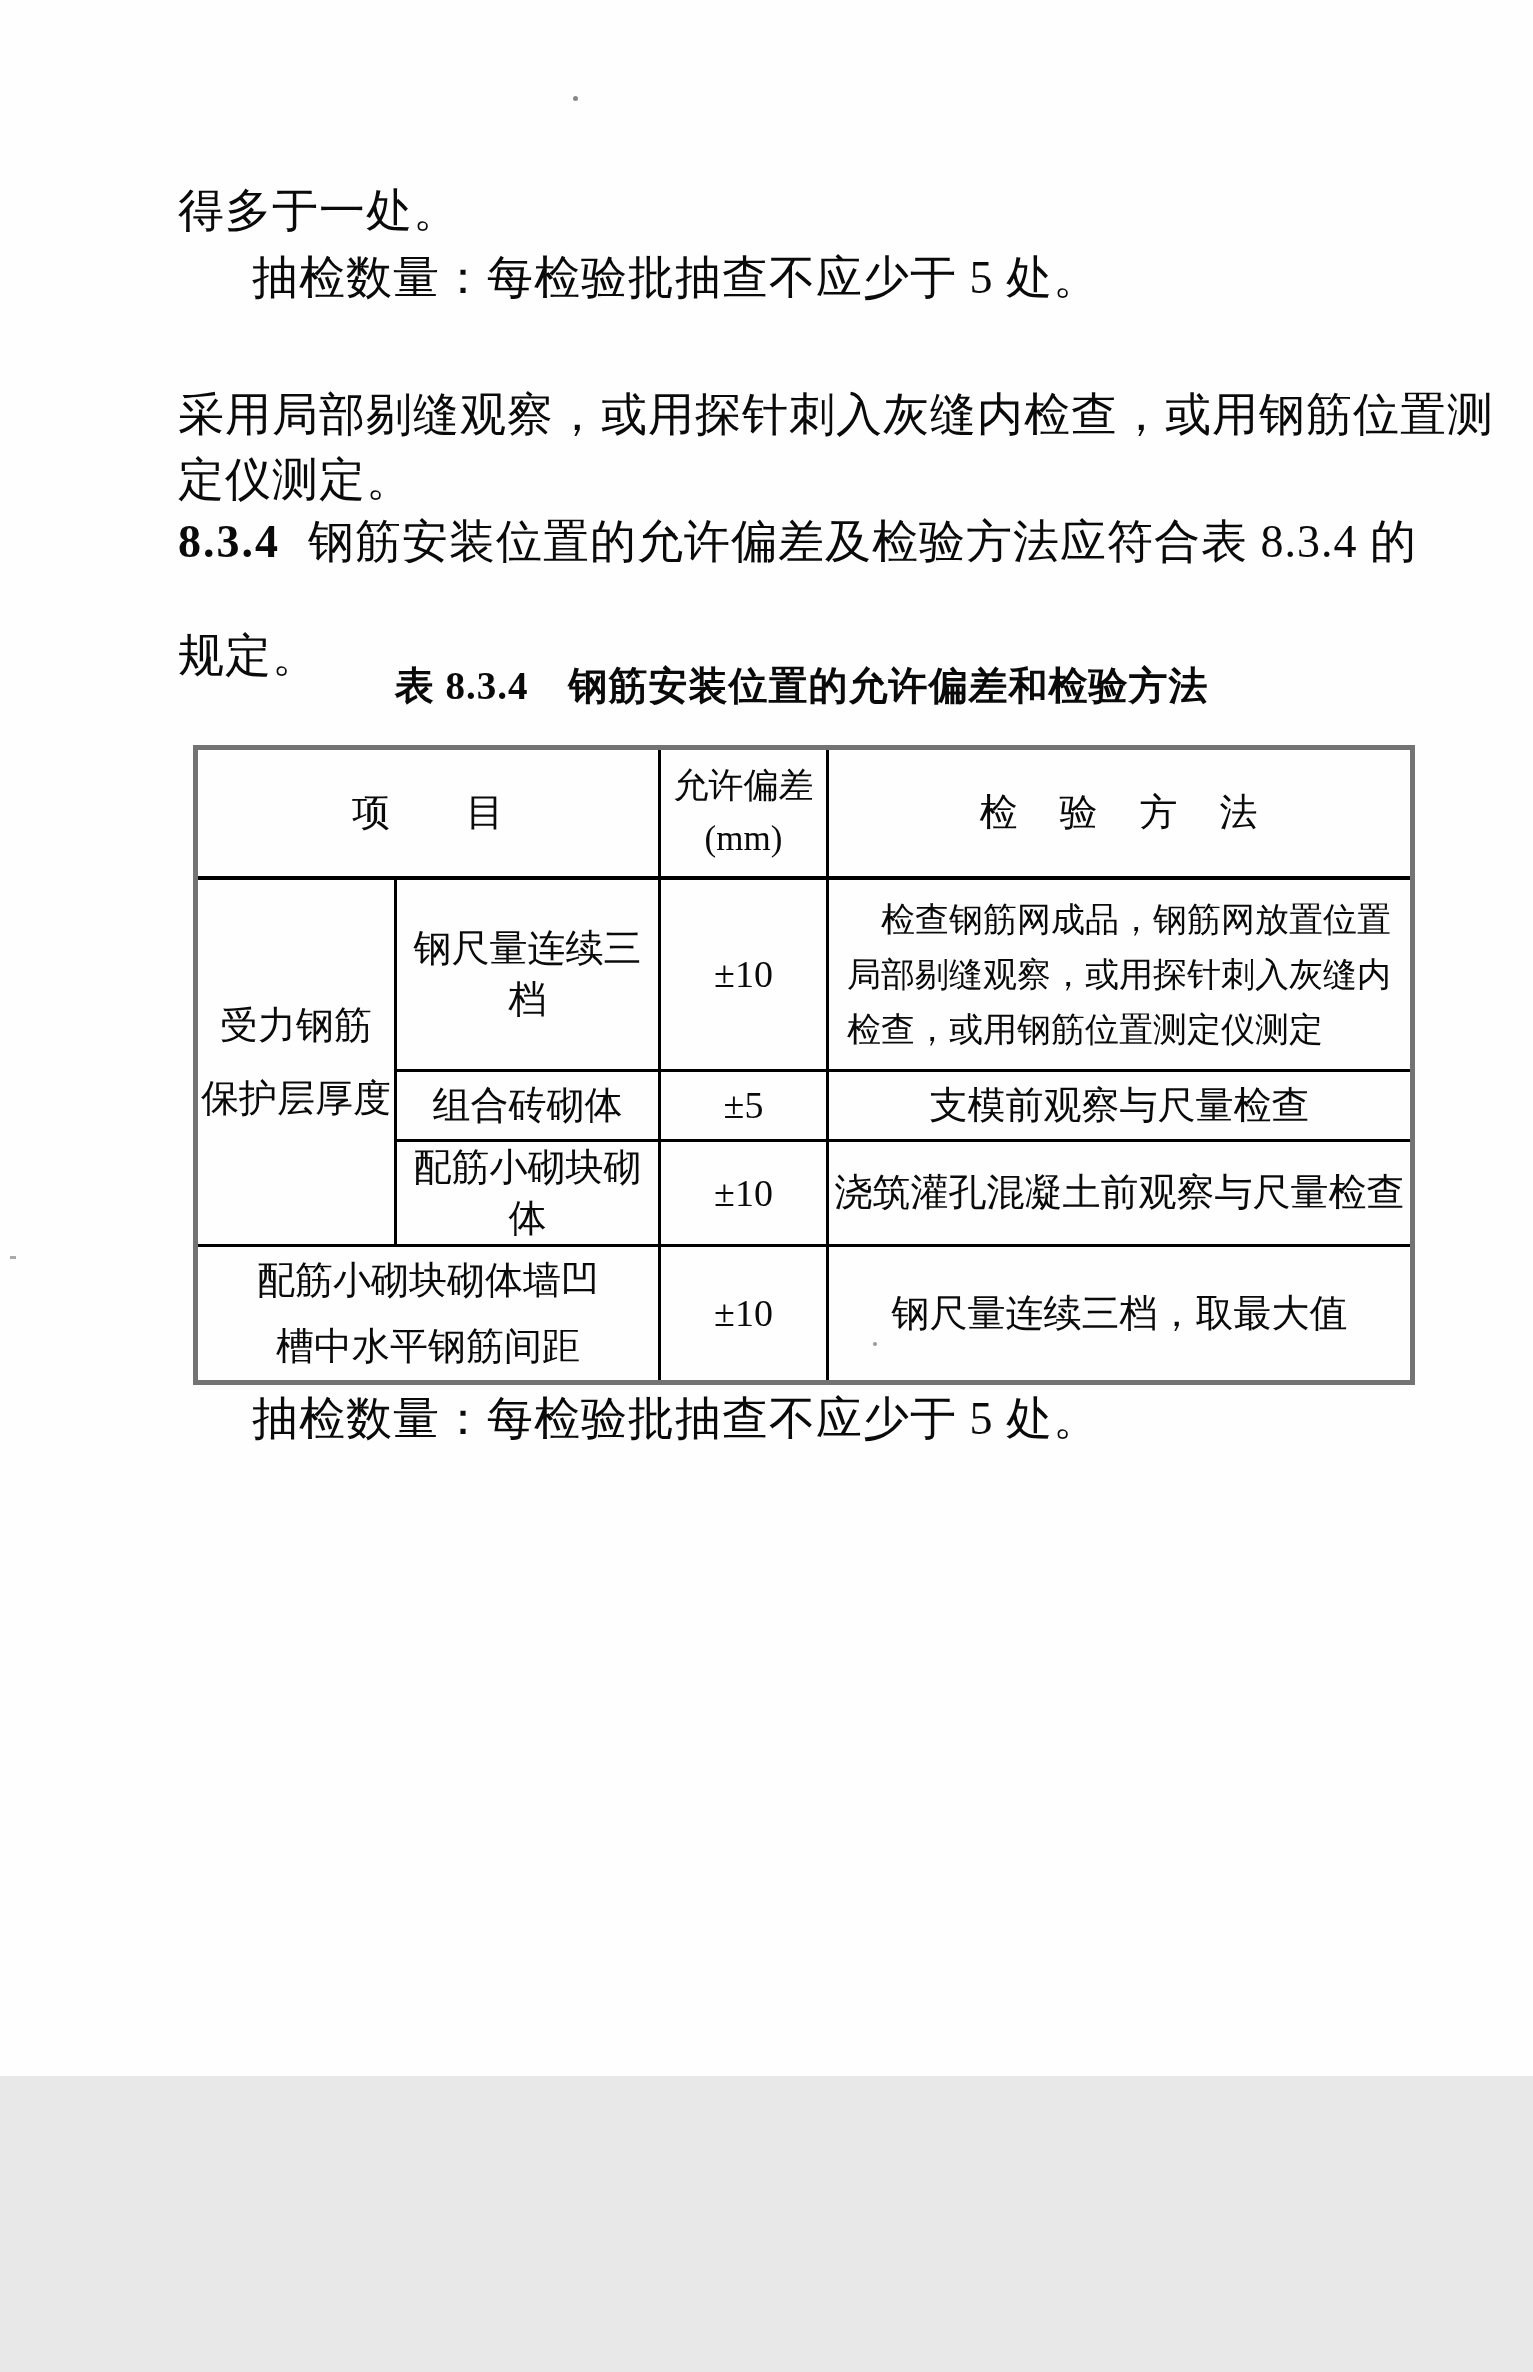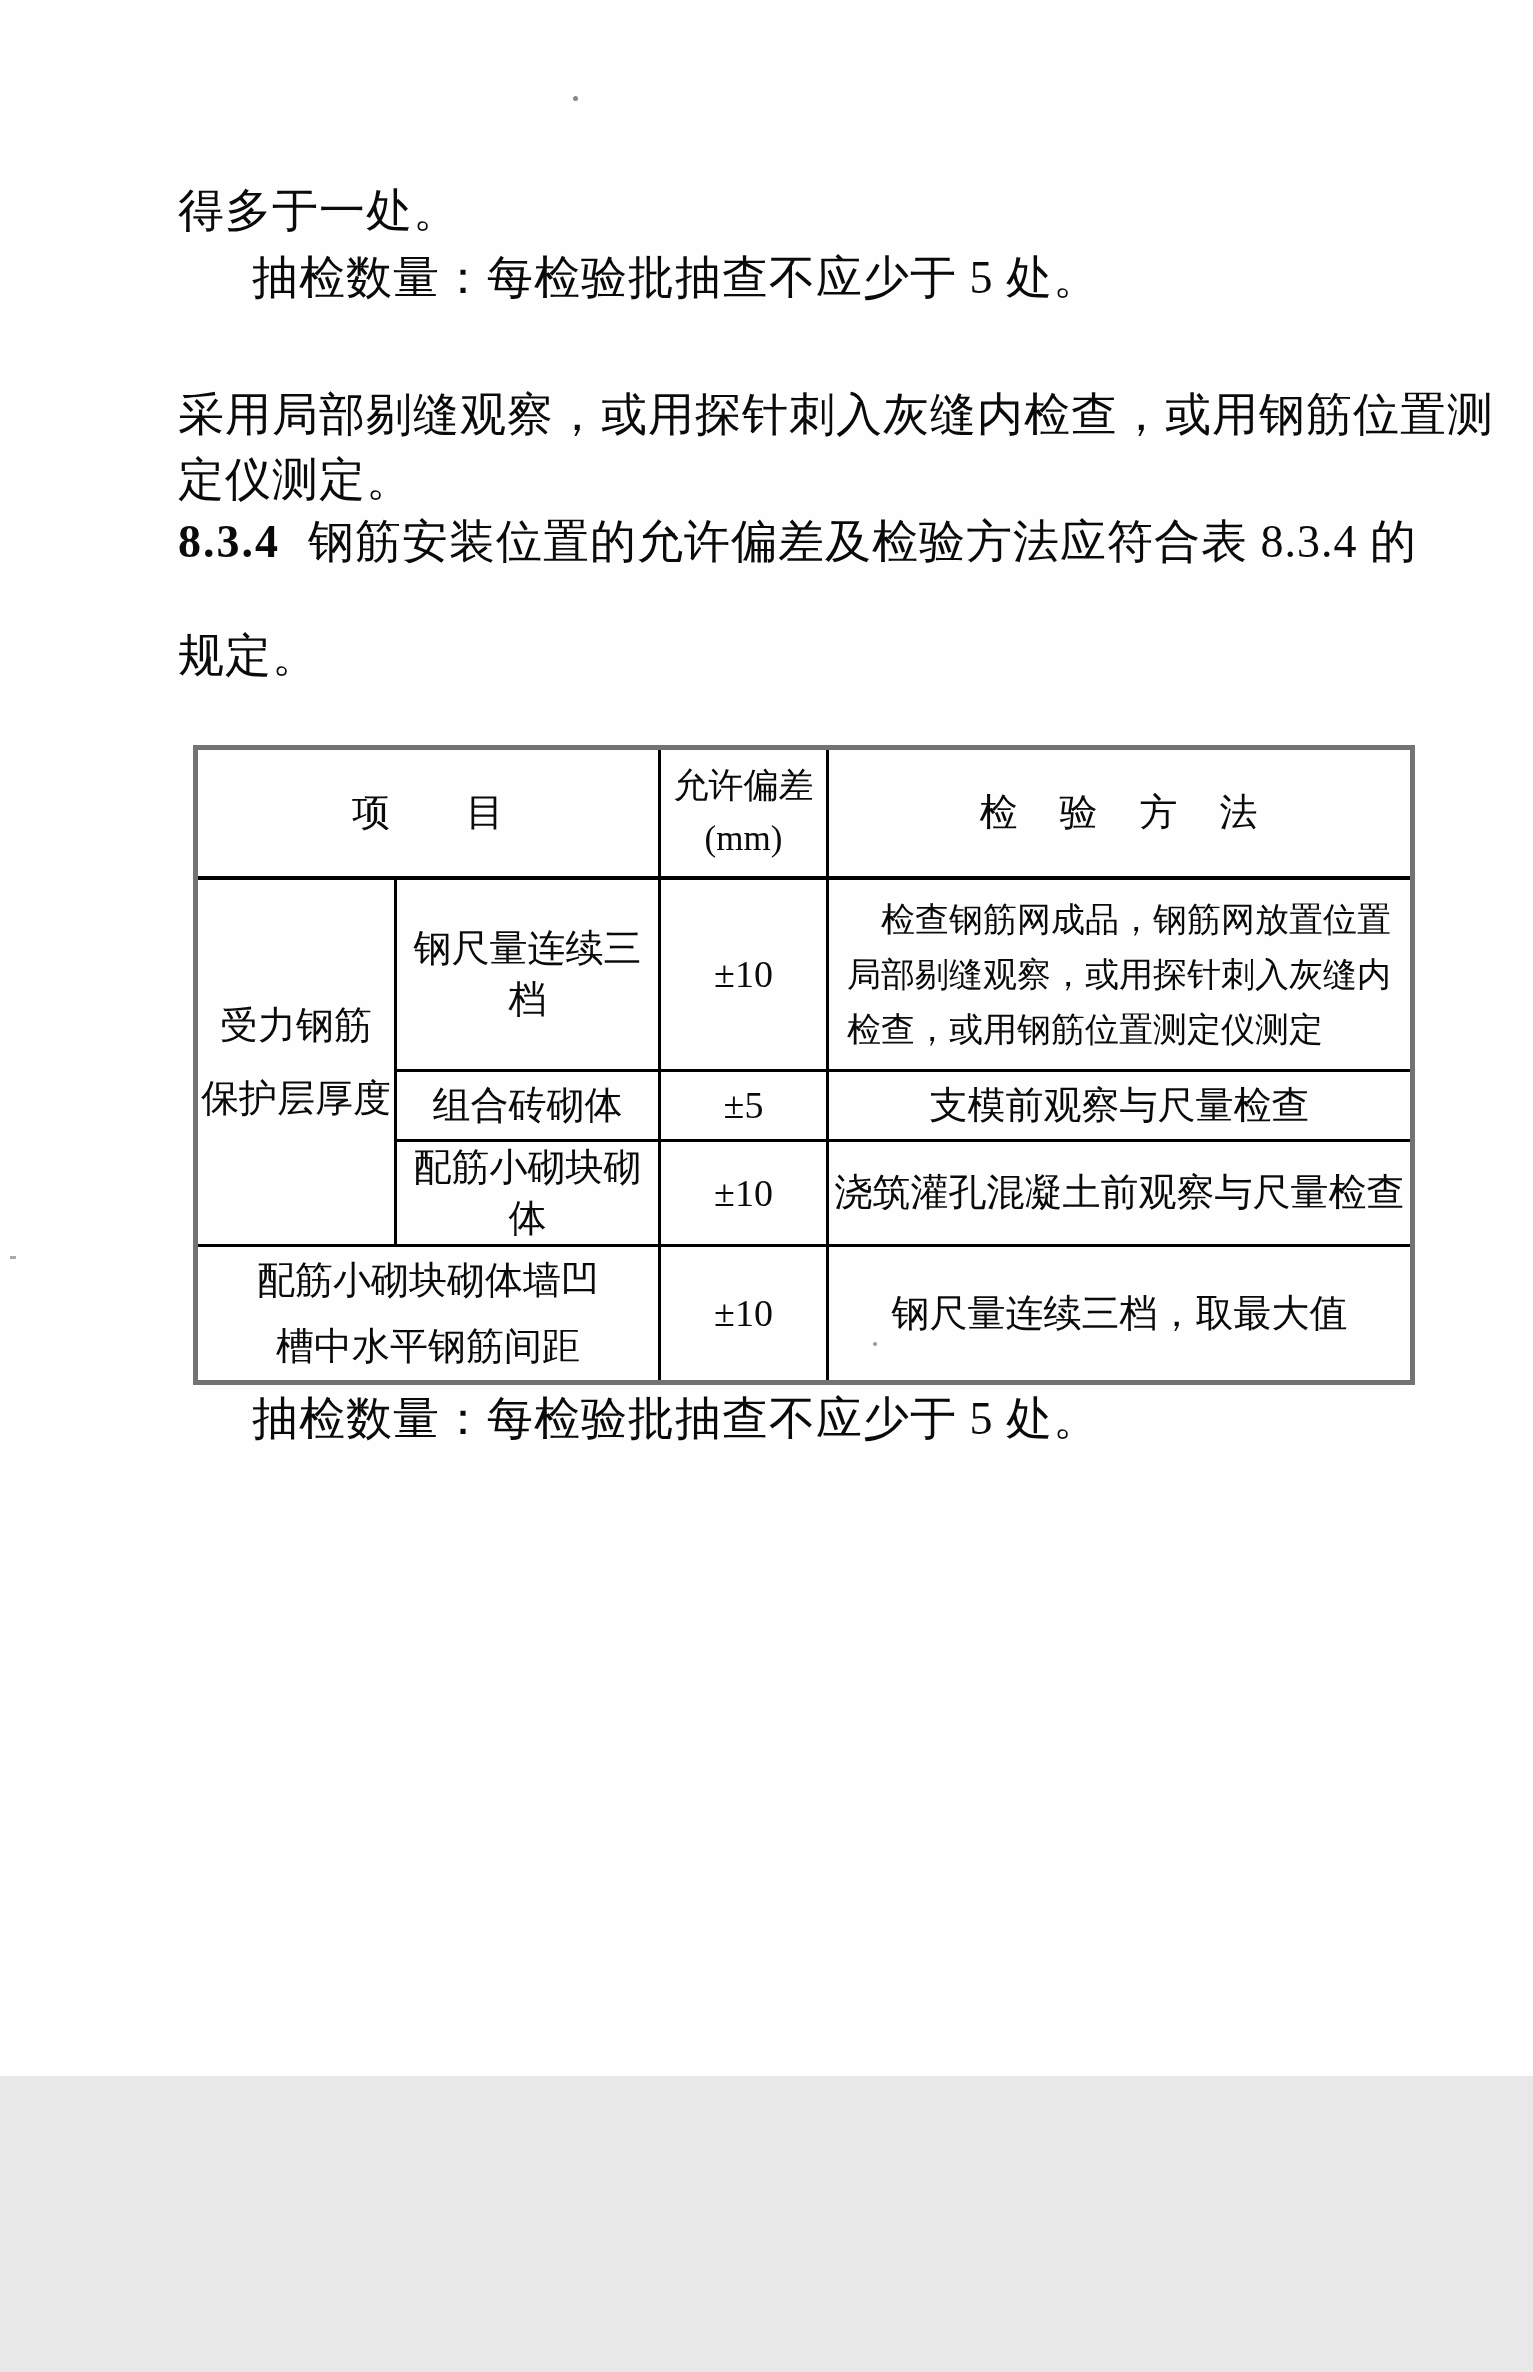--- a/index.html
+++ b/index.html
@@ -109,20 +109,21 @@
   <div class="bline" style="left:178px;top:186px;">得多于一处。</div>
   <div class="bline" style="left:252px;top:253px;">抽检数量：每检验批抽查不应少于 5 处。</div>
   <div class="bline" style="left:178px;top:390px;">采用局部剔缝观察，或用探针刺入灰缝内检查，或用钢筋位置测</div>
   <div class="bline" style="left:178px;top:455px;">定仪测定。</div>
 
   <div class="bline" style="left:178px;top:517px;">
     <span class="clause-num">8.3.4</span><span>钢筋安装位置的允许偏差及检验方法应符合表 8.3.4 的</span>
   </div>
   <div class="bline" style="left:178px;top:587px;margin-top:44px;">规定。</div>
 
+  <div class="tbl-title">表 8.3.4　钢筋安装位置的允许偏差和检验方法</div>
 
   <div class="tbl-wrap">
     <table class="spec">
       <colgroup>
         <col style="width:200px">
         <col style="width:264px">
         <col style="width:168px">
         <col style="width:585px">
       </colgroup>
       <tbody>

